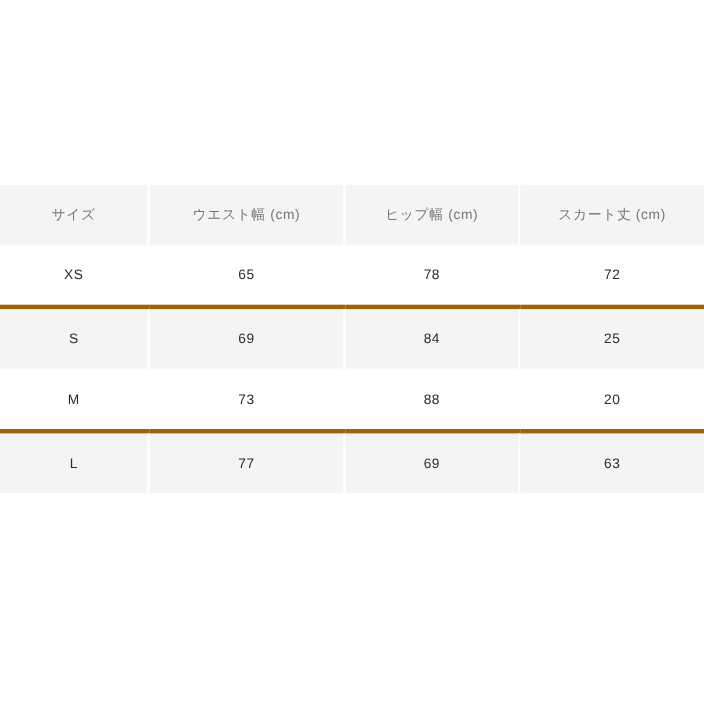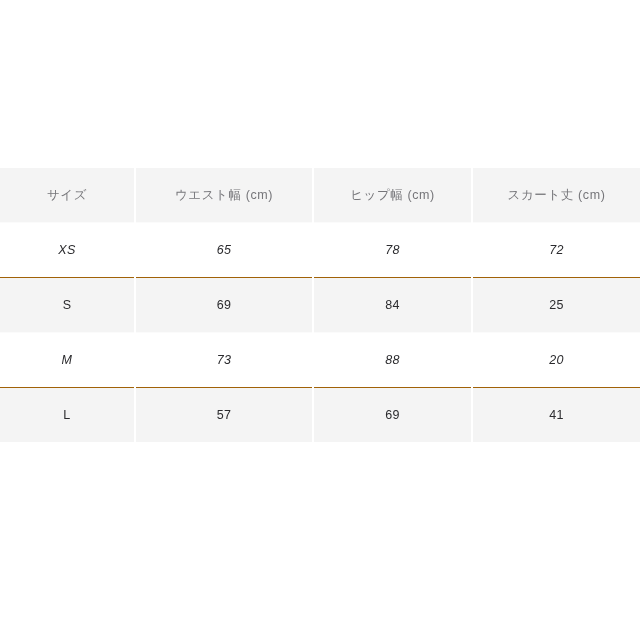--- a/index.html
+++ b/index.html
@@ -77,23 +77,22 @@
 
   .row-odd td {
     background: #ffffff;
   }
   .row-even td {
     background: #f4f4f4;
   }
 
   
   .row-odd td {
-    border-bottom: 1px solid #a16207;
+    border-bottom: 4px solid #a16207;
     border-top: 1px solid #fbfbfb;
-    font-style: italic;
   }
 
   .cell-text {
     display: block;
     line-height: 54px;
   }
 </style>
 </head>
 <body>
 
@@ -165,25 +164,25 @@
         </td>
         <td>
           <span class="cell-text">20</span>
         </td>
       </tr>
       <tr class="body-row row-even">
         <td>
           <span class="cell-text">L</span>
         </td>
         <td>
-          <span class="cell-text">57</span>
+          <span class="cell-text">77</span>
         </td>
         <td>
           <span class="cell-text">69</span>
         </td>
         <td>
-          <span class="cell-text">41</span>
+          <span class="cell-text">63</span>
         </td>
       </tr>
     </tbody>
   </table>
 
 </div>
 
 </body></html>

